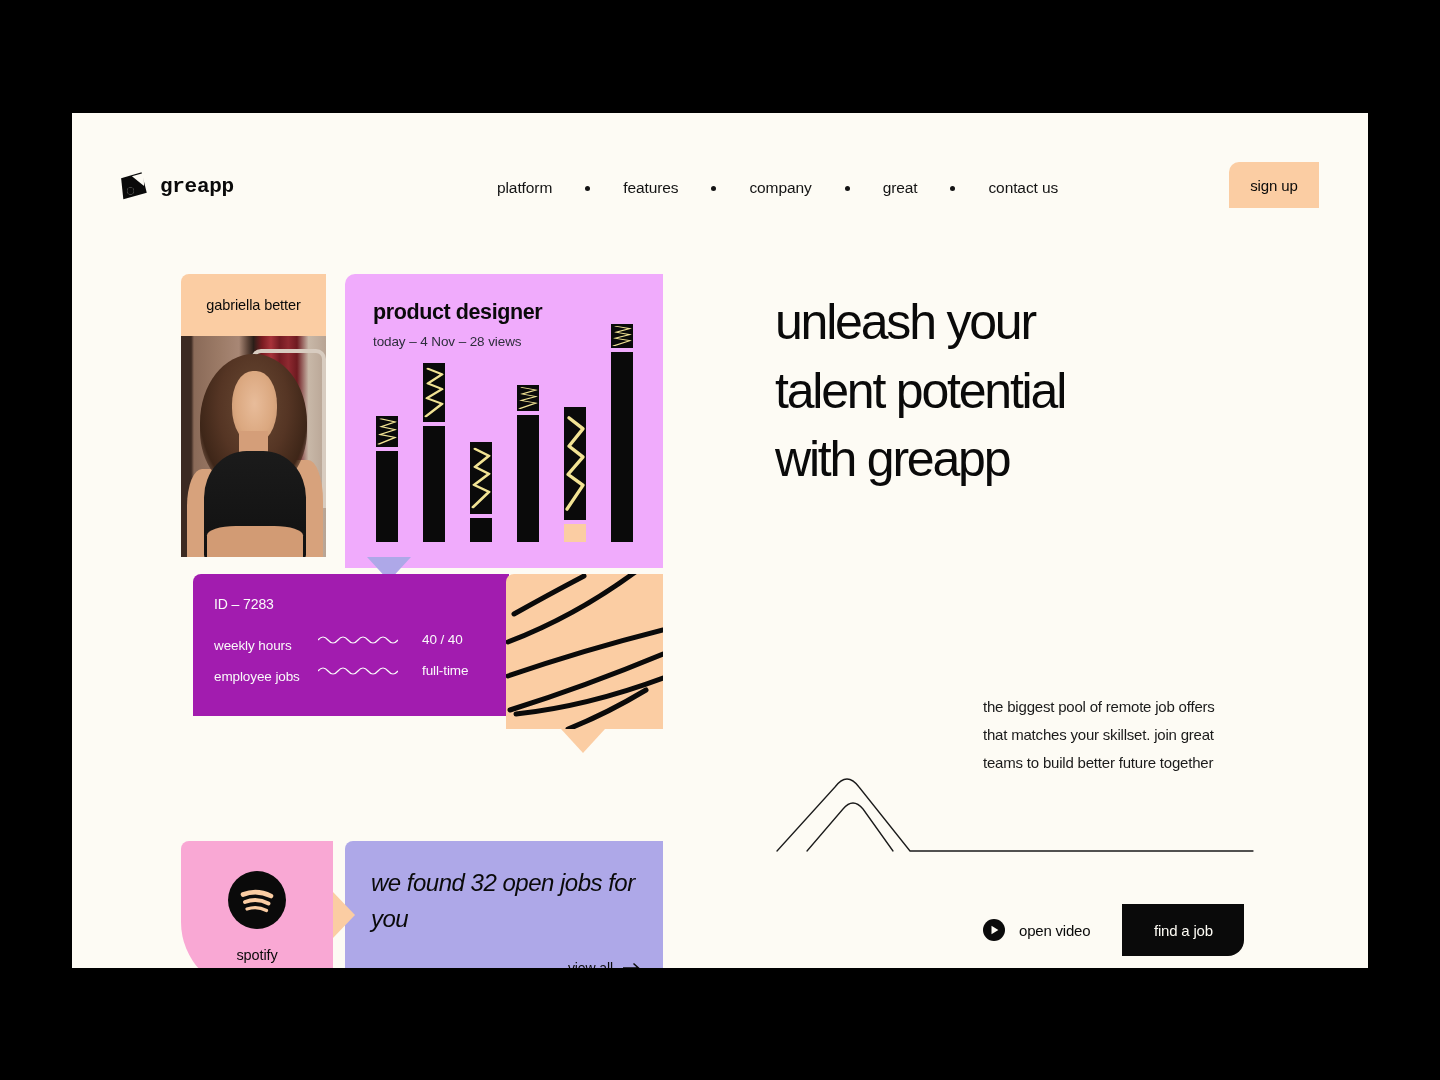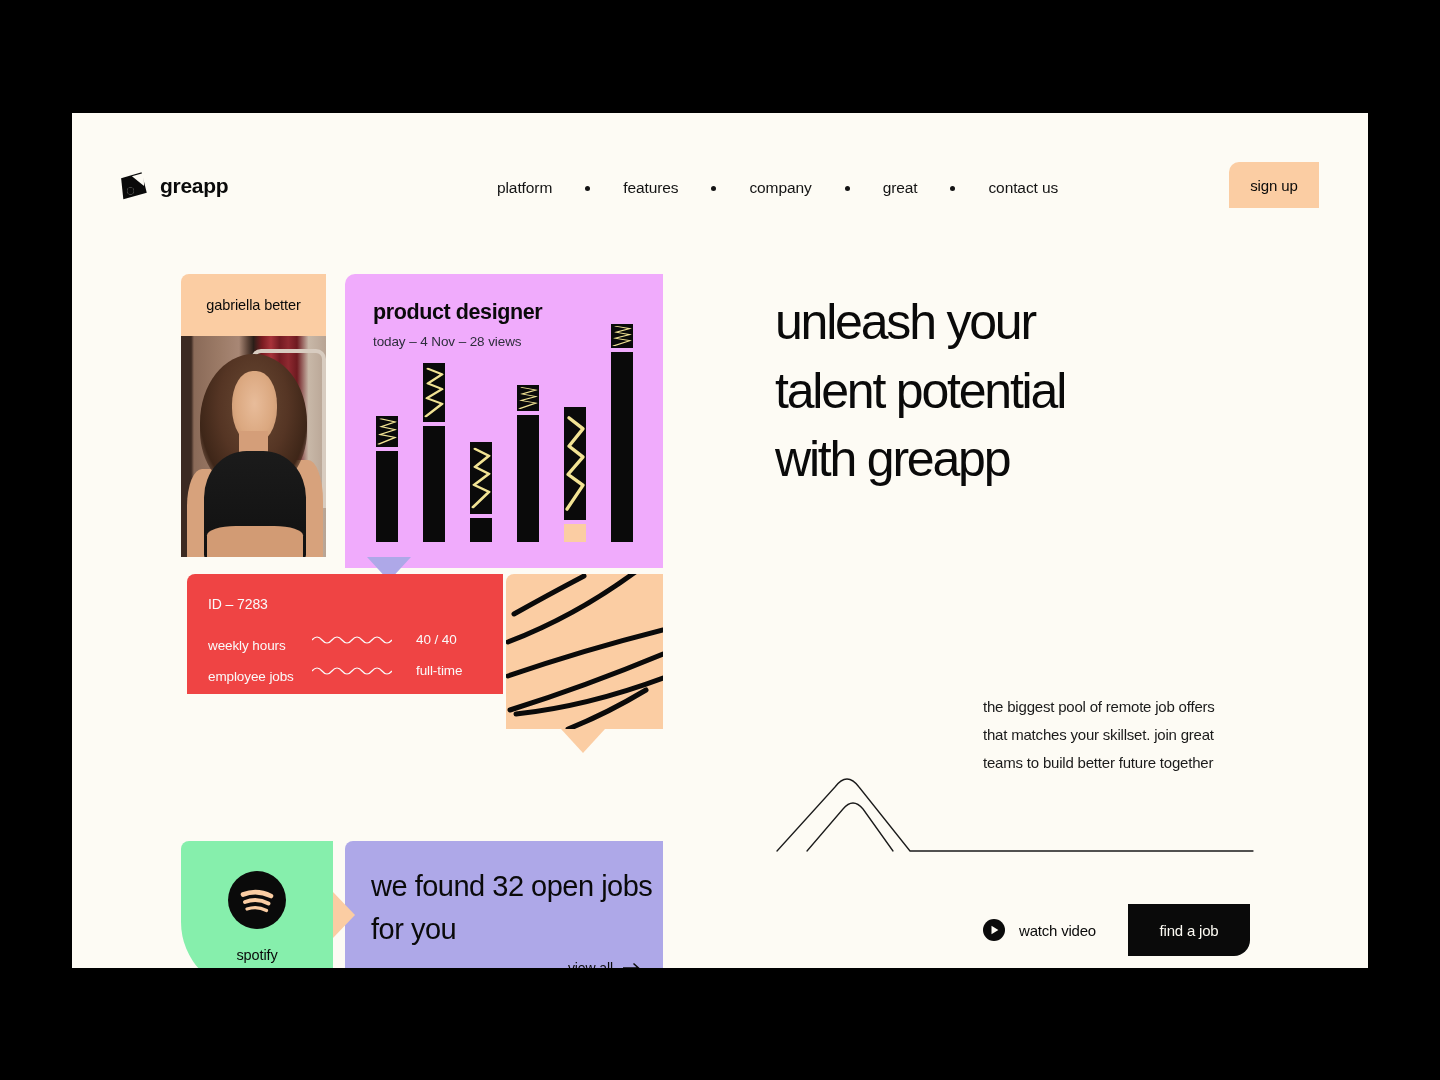--- a/index.html
+++ b/index.html
@@ -38,20 +38,21 @@
     height: 133px;
   }
 
   .brand {
     position: absolute;
     left: 47px;
     top: 58px;
     display: flex;
     align-items: center;
     gap: 11px;
+    font-family: Liberation Mono, monospace;
   }
   .brand-mark {
     width: 30px; height: 30px;
     position: relative;
   }
   .brand-name {
     font-size: 21px;
     font-weight: 700;
     color: #0A0A0A;
     letter-spacing: -0.3px;
@@ -257,25 +258,25 @@
     top: 283px;
     width: 44px;
     height: 24px;
     background: #AEA8E8;
     clip-path: polygon(0 0, 100% 0, 50% 100%);
   }
 
   
   .detail-card {
     position: absolute;
-    left: 6px;
+    left: 12px;
     top: 300px;
     width: 316px;
-    height: 120px;
-    background: #ef4444;
+    height: 142px;
+    background: #a21caf;
     border-radius: 8px 0 0 0;
     color: #FAFAFA;
   }
   .detail-id {
     position: absolute;
     left: 21px; top: 22px;
     font-size: 14px;
     letter-spacing: -0.1px;
   }
   .detail-rows {
@@ -327,21 +328,21 @@
     clip-path: polygon(0 0, 100% 0, 50% 100%);
   }
 
   
   .spotify-card {
     position: absolute;
     left: 0;
     top: 567px;
     width: 152px;
     height: 151px;
-    background: #86efac;
+    background: #f9a8d4;
     border-radius: 8px 0 0 70px;
     display: flex;
     flex-direction: column;
     align-items: center;
     justify-content: center;
     gap: 14px;
   }
   .spotify-label {
     font-size: 14.5px;
     color: #0A0A0A;
@@ -364,24 +365,25 @@
     left: 164px;
     top: 567px;
     width: 318px;
     height: 151px;
     background: #AEA8E8;
     border-radius: 8px 0 0 0;
   }
   .jobs-title {
     position: absolute;
     left: 26px; top: 24px;
-    font-size: 29px;
+    font-size: 24px;
     color: #0A0A0A;
     line-height: 1.48;
     letter-spacing: -0.5px;
+    font-style: italic;
   }
   .jobs-viewall {
     position: absolute;
     right: 22px; bottom: 16px;
     display: flex;
     align-items: center;
     gap: 10px;
     cursor: pointer;
   }
   .jobs-viewall span {
@@ -661,20 +663,20 @@
           </g>
         </svg>
       </div>
 
       <div class="hero-actions">
         <div class="watch-video">
           <svg width="22" height="22" viewBox="0 0 22 22">
             <circle cx="11" cy="11" r="11" fill="#0A0A0A"></circle>
             <path d="M8.5 6.8 L15.4 11 L8.5 15.2 Z" fill="#FDFBF4"></path>
           </svg>
-          <span>watch video</span>
+          <span>open video</span>
         </div>
         <button class="find-job">find a job</button>
       </div>
     </div>
 
   </div>
 </div>
 
 </body></html>

